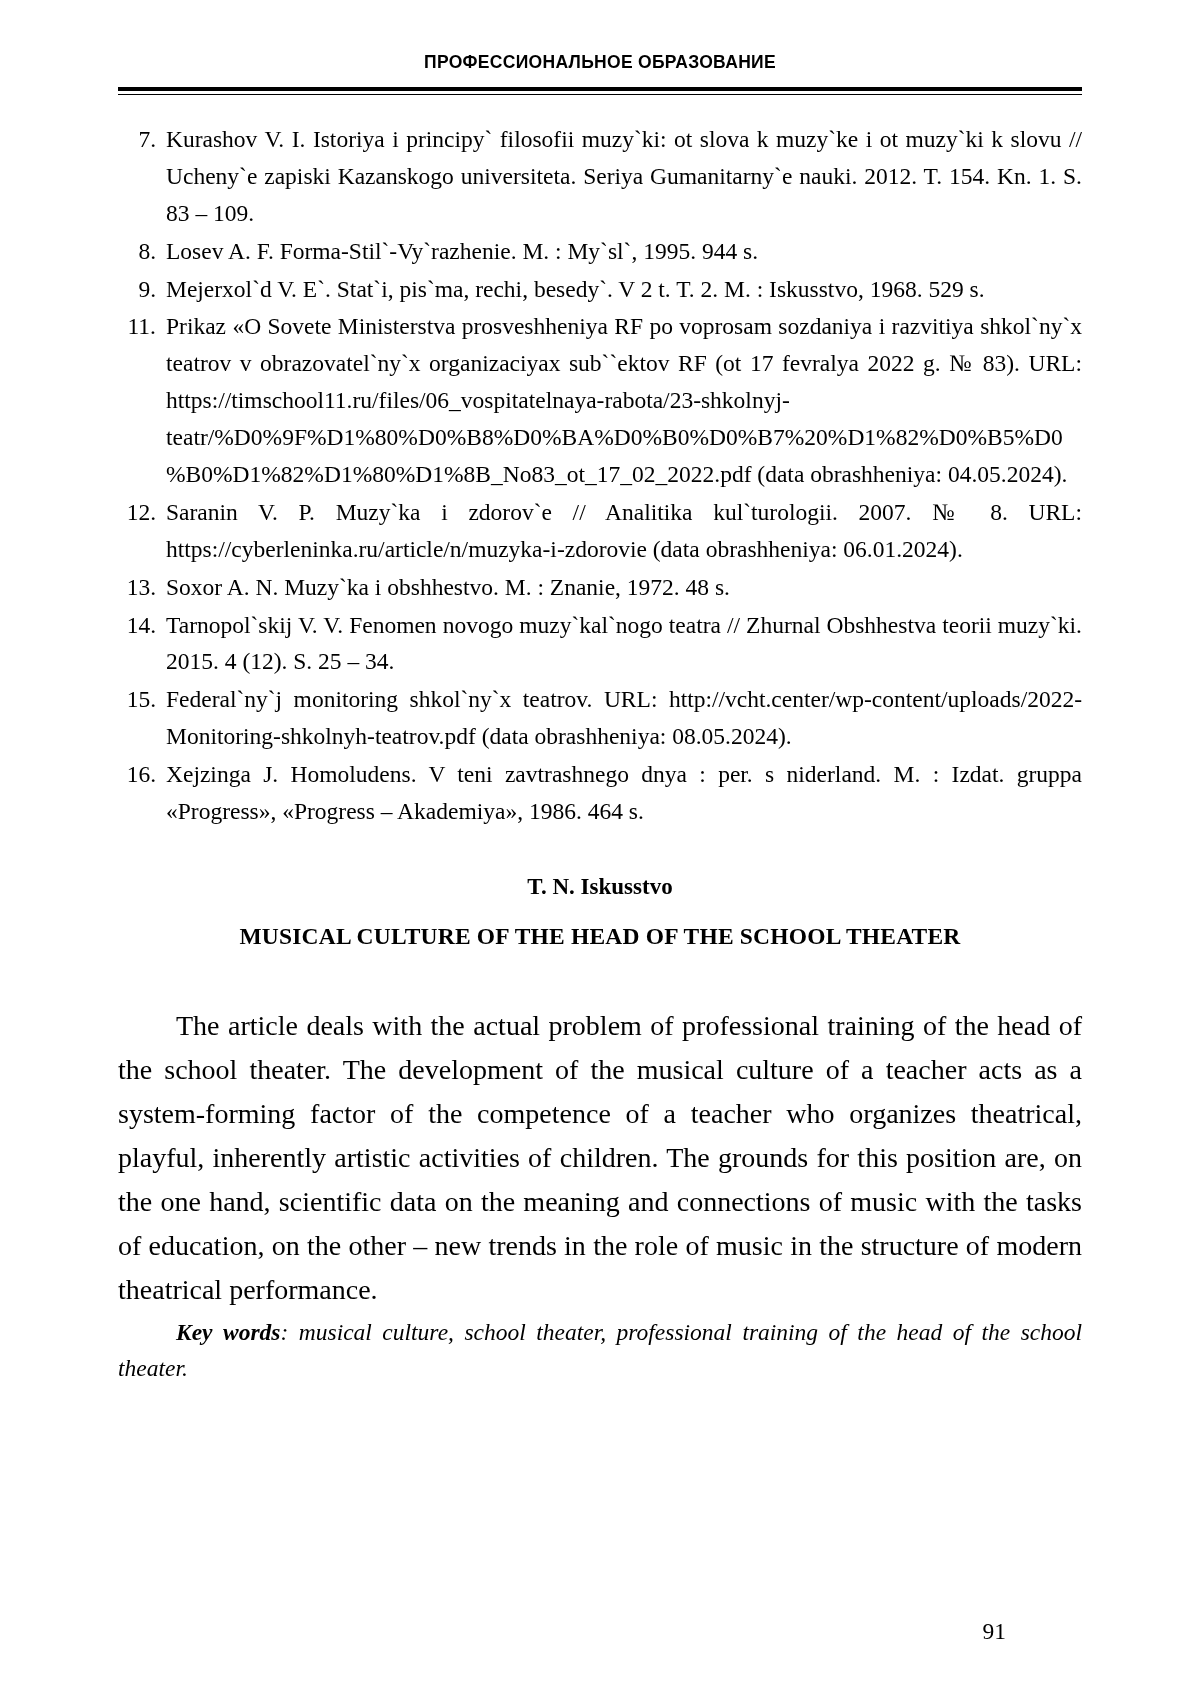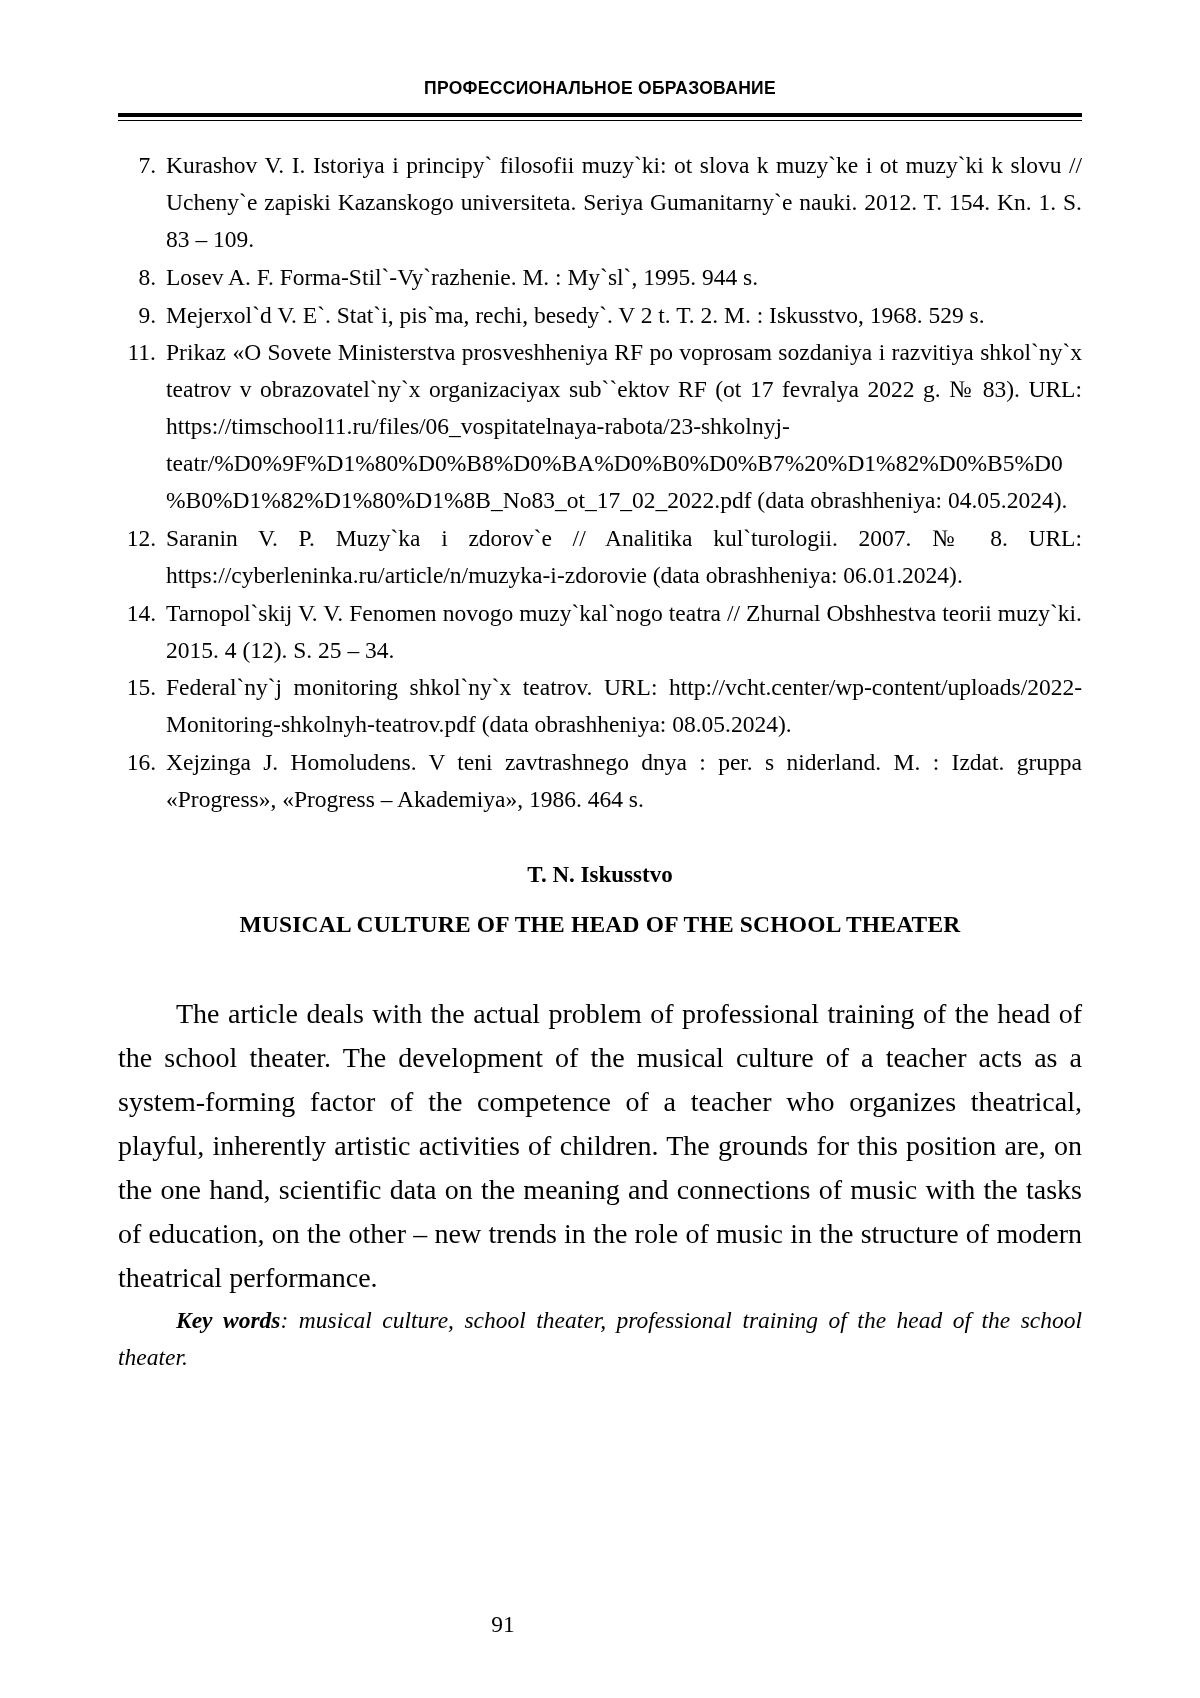--- a/index.html
+++ b/index.html
@@ -12,21 +12,21 @@
     height: 1698px;
     font-family: "Liberation Serif", serif;
     color: #000000;
     position: relative;
   }
   .page {
     position: relative;
     width: 1200px;
     height: 1698px;
     box-sizing: border-box;
-    padding: 78px 118px 0 118px;
+    padding: 52px 118px 0 118px;
   }
   .running-head {
     text-align: center;
     font-family: "Liberation Sans", sans-serif;
     font-weight: bold;
     font-size: 17.5px;
     letter-spacing: 0.3px;
     margin: 0 0 14px 0;
   }
   .rule-thick {
@@ -93,24 +93,24 @@
     line-height: 1.57;
     text-align: justify;
     text-indent: 58px;
     font-style: italic;
   }
   .keywords .kw-label {
     font-weight: bold;
   }
   .page-number {
     position: absolute;
-    bottom: 60px;
+    bottom: 53px;
     left: 0;
     width: 1006px;
-    text-align: center;
+    text-align: right;
     font-size: 23.5px;
   }
 </style>
 </head>
 <body>
 
 <div class="page">
 
   <div class="running-head">ПРОФЕССИОНАЛЬНОЕ ОБРАЗОВАНИЕ</div>
   <hr class="rule-thick">
@@ -137,20 +137,24 @@
     <div class="ref-item">
       <div class="ref-num">11.</div>
       <div class="ref-text">Prikaz «O Sovete Ministerstva prosveshheniya RF po voprosam sozdaniya i razvitiya shkol`ny`x teatrov v obrazovatel`ny`x organizaciyax sub``ektov RF (ot 17 fevralya 2022 g. № 83). URL: https://timschool11.ru/files/06_vospitatelnaya-rabota/23-shkolnyj-teatr/%D0%9F%D1%80%D0%B8%D0%BA%D0%B0%D0%B7%20%D1%82%D0%B5%D0%B0%D1%82%D1%80%D1%8B_No83_ot_17_02_2022.pdf (data obrashheniya: 04.05.2024).</div>
     </div>
 
     <div class="ref-item">
       <div class="ref-num">12.</div>
       <div class="ref-text">Saranin V. P. Muzy`ka i zdorov`e // Analitika kul`turologii. 2007. № 8. URL: https://cyberleninka.ru/article/n/muzyka-i-zdorovie (data obrashheniya: 06.01.2024).</div>
     </div>
 
+    <div class="ref-item">
+      <div class="ref-num">13.</div>
+      <div class="ref-text nojust">Soxor A. N. Muzy`ka i obshhestvo. M. : Znanie, 1972. 48 s.</div>
+    </div>
 
     <div class="ref-item">
       <div class="ref-num">14.</div>
       <div class="ref-text">Tarnopol`skij V. V. Fenomen novogo muzy`kal`nogo teatra // Zhurnal Obshhestva teorii muzy`ki. 2015. 4 (12). S. 25 – 34.</div>
     </div>
 
     <div class="ref-item">
       <div class="ref-num">15.</div>
       <div class="ref-text">Federal`ny`j monitoring shkol`ny`x teatrov. URL: http://vcht.center/wp-content/uploads/2022-Monitoring-shkolnyh-teatrov.pdf (data obrashheniya: 08.05.2024).</div>
     </div>

